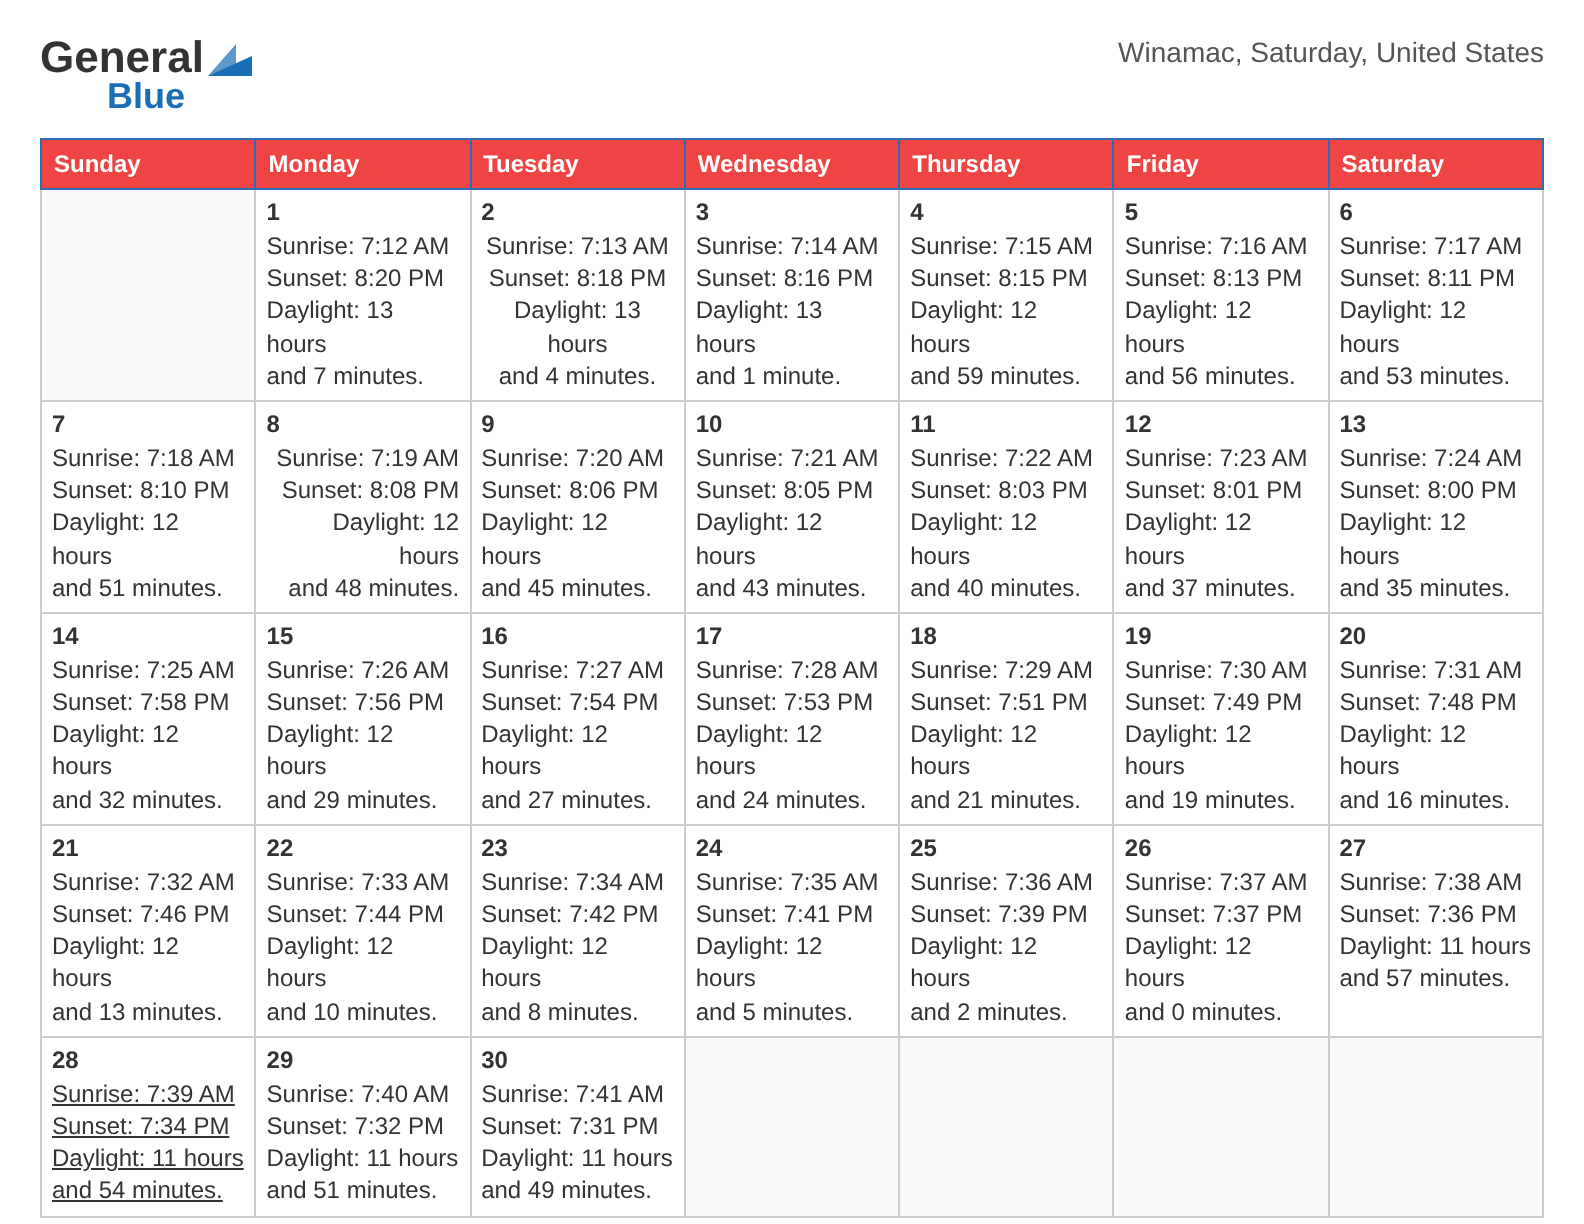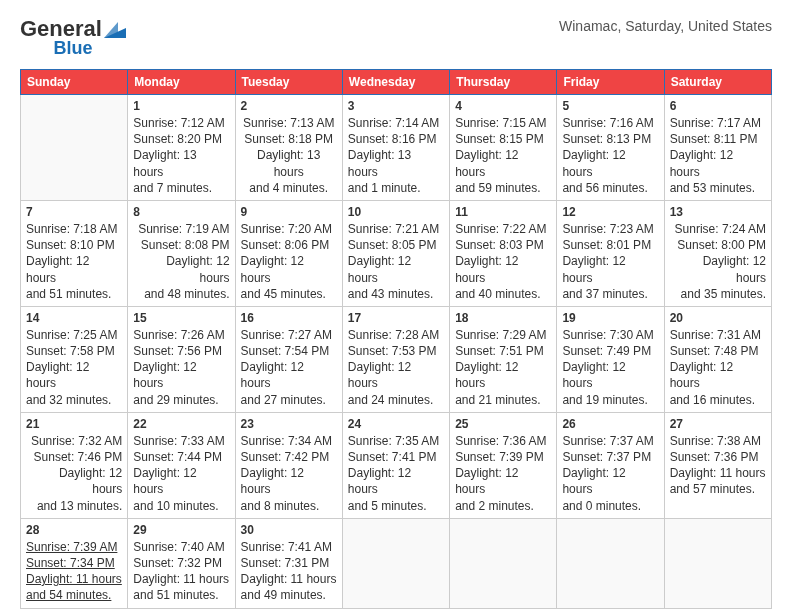--- a/index.html
+++ b/index.html
@@ -198,21 +198,21 @@
           </td>
           <td>
             <span class="day-num">12</span>
             <div class="day-info" style="white-space: pre-line;">Sunrise: 7:23 AM
 Sunset: 8:01 PM
 Daylight: 12 hours
 and 37 minutes.</div>
           </td>
           <td>
             <span class="day-num">13</span>
-            <div class="day-info" style="white-space: pre-line; text-align: right;">Sunrise: 7:24 AM
+            <div class="day-info" style="white-space: pre-line;">Sunrise: 7:24 AM
 Sunset: 8:00 PM
 Daylight: 12 hours
 and 35 minutes.</div>
           </td>
         </tr>
         <tr>
           <td>
             <span class="day-num">14</span>
             <div class="day-info" style="white-space: pre-line;">Sunrise: 7:25 AM
 Sunset: 7:58 PM
@@ -258,21 +258,21 @@
             <span class="day-num">20</span>
             <div class="day-info" style="white-space: pre-line;">Sunrise: 7:31 AM
 Sunset: 7:48 PM
 Daylight: 12 hours
 and 16 minutes.</div>
           </td>
         </tr>
         <tr>
           <td>
             <span class="day-num">21</span>
-            <div class="day-info" style="white-space: pre-line; text-align: right;">Sunrise: 7:32 AM
+            <div class="day-info" style="white-space: pre-line;">Sunrise: 7:32 AM
 Sunset: 7:46 PM
 Daylight: 12 hours
 and 13 minutes.</div>
           </td>
           <td>
             <span class="day-num">22</span>
             <div class="day-info" style="white-space: pre-line;">Sunrise: 7:33 AM
 Sunset: 7:44 PM
 Daylight: 12 hours
 and 10 minutes.</div>

